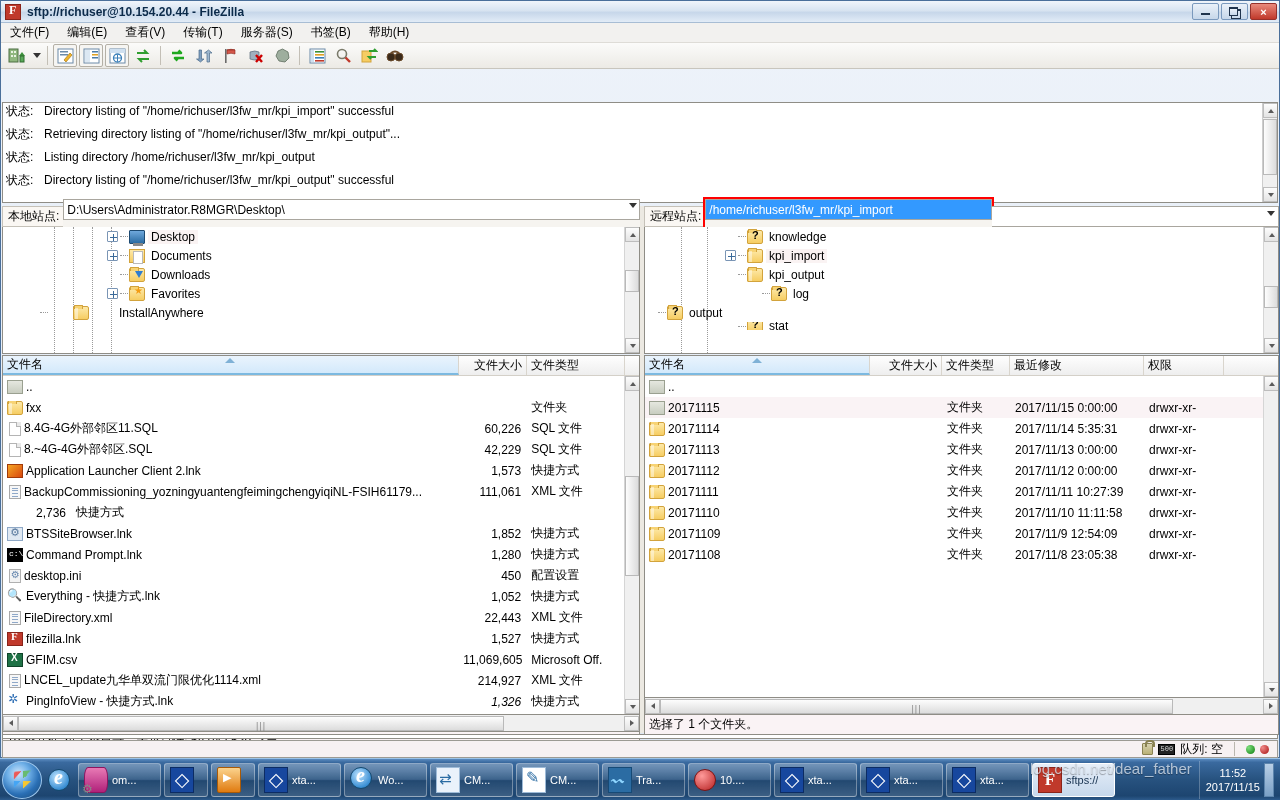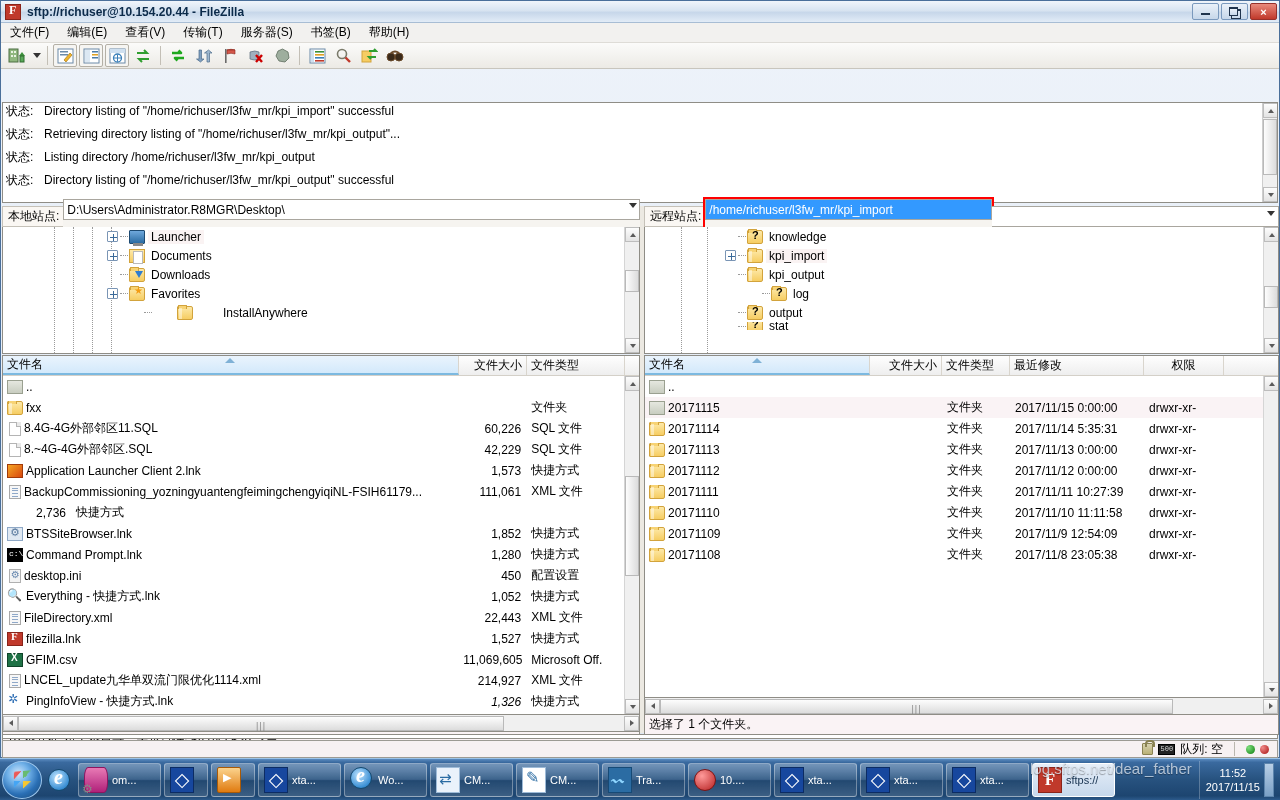--- a/index.html
+++ b/index.html
@@ -611,41 +611,41 @@
         <div class="tree-guides">
           <div class="guide" style="left:51px;"></div>
           <div class="guide" style="left:70px;"></div>
           <div class="guide" style="left:89px;"></div>
           <div class="guide" style="left:108px;"></div>
         </div>
         <div class="tree-row" style="padding-left:104px;">
           <div class="tw-expand"></div>
           <div class="tw-dash"></div>
           <div class="ic ic-desktop"></div>
-          <span class="tw-label hl">Launcher</span>
+          <span class="tw-label hl">Desktop</span>
         </div>
         <div class="tree-row" style="padding-left:104px;">
           <div class="tw-expand"></div>
           <div class="tw-dash"></div>
           <div class="ic ic-doc"></div>
           <span class="tw-label">Documents</span>
         </div>
         <div class="tree-row" style="padding-left:104px;">
           <div class="tw-spacer"></div>
           <div class="tw-dash"></div>
           <div class="ic ic-folder ic-folder-dl"></div>
           <span class="tw-label">Downloads</span>
         </div>
         <div class="tree-row" style="padding-left:104px;">
           <div class="tw-expand"></div>
           <div class="tw-dash"></div>
           <div class="ic ic-folder ic-folder-fav"></div>
           <span class="tw-label">Favorites</span>
         </div>
-        <div class="tree-row" style="padding-left:104px;gap:24px;">
+        <div class="tree-row" style="gap:24px;">
           <div class="tw-spacer"></div>
           <div class="tw-dash"></div>
           <div class="ic ic-folder"></div>
           <span class="tw-label">InstallAnywhere</span>
         </div>
       </div>
       <div class="vscroll full">
         <div class="sb-arrow up"></div>
         <div class="sb-thumb" style="height:22px;margin:28px 0 0 0;"></div>
         <div class="sb-arrow down" style="position:absolute;bottom:0;"></div>
@@ -850,21 +850,21 @@
           <div class="tw-dash"></div>
           <div class="ic ic-folder"></div>
           <span class="tw-label">kpi_output</span>
         </div>
         <div class="tree-row" style="padding-left:104px;">
           <div class="tw-spacer"></div>
           <div class="tw-dash"></div>
           <div class="ic ic-folder ic-folder-q"></div>
           <span class="tw-label">log</span>
         </div>
-        <div class="tree-row" style="padding-left:80px;">
+        <div class="tree-row" style="">
           <div class="tw-spacer"></div>
           <div class="tw-dash"></div>
           <div class="ic ic-folder ic-folder-q"></div>
           <span class="tw-label">output</span>
         </div>
         <div class="tree-row" style="padding-left:80px;overflow:hidden;height:8px;">
           <div class="tw-spacer"></div>
           <div class="tw-dash"></div>
           <div class="ic ic-folder ic-folder-q"></div>
           <span class="tw-label">stat</span>
@@ -885,21 +885,21 @@
         </div>
         <div class="lph-cell num" style="width:72px;">
             <span>文件大小</span>
           </div>
         <div class="lph-cell" style="width:68px;">
             <span>文件类型</span>
           </div>
         <div class="lph-cell" style="width:134px;">
             <span>最近修改</span>
           </div>
-        <div class="lph-cell" style="width:80px;justify-content:center;">
+        <div class="lph-cell" style="width:80px;">
             <span>权限</span>
           </div>
       </div>
       <div class="lp-body">
 
         <div class="frow">
           <div class="fc-name" style="width:225px;">
               <div class="ic ic-folder-grey"></div>
               <span>..</span>
             </div>
@@ -1091,13 +1091,13 @@
   </div>
   <div id="tray">
     <div id="clock">
       <div>11:52</div>
       <div>2017/11/15</div>
     </div>
     <div id="show-desktop"></div>
   </div>
 </div>
 
-<div id="watermark">log.sftps.net/dear_father</div>
+<div id="watermark">log.csdn.net/dear_father</div>
 
 </body></html>

